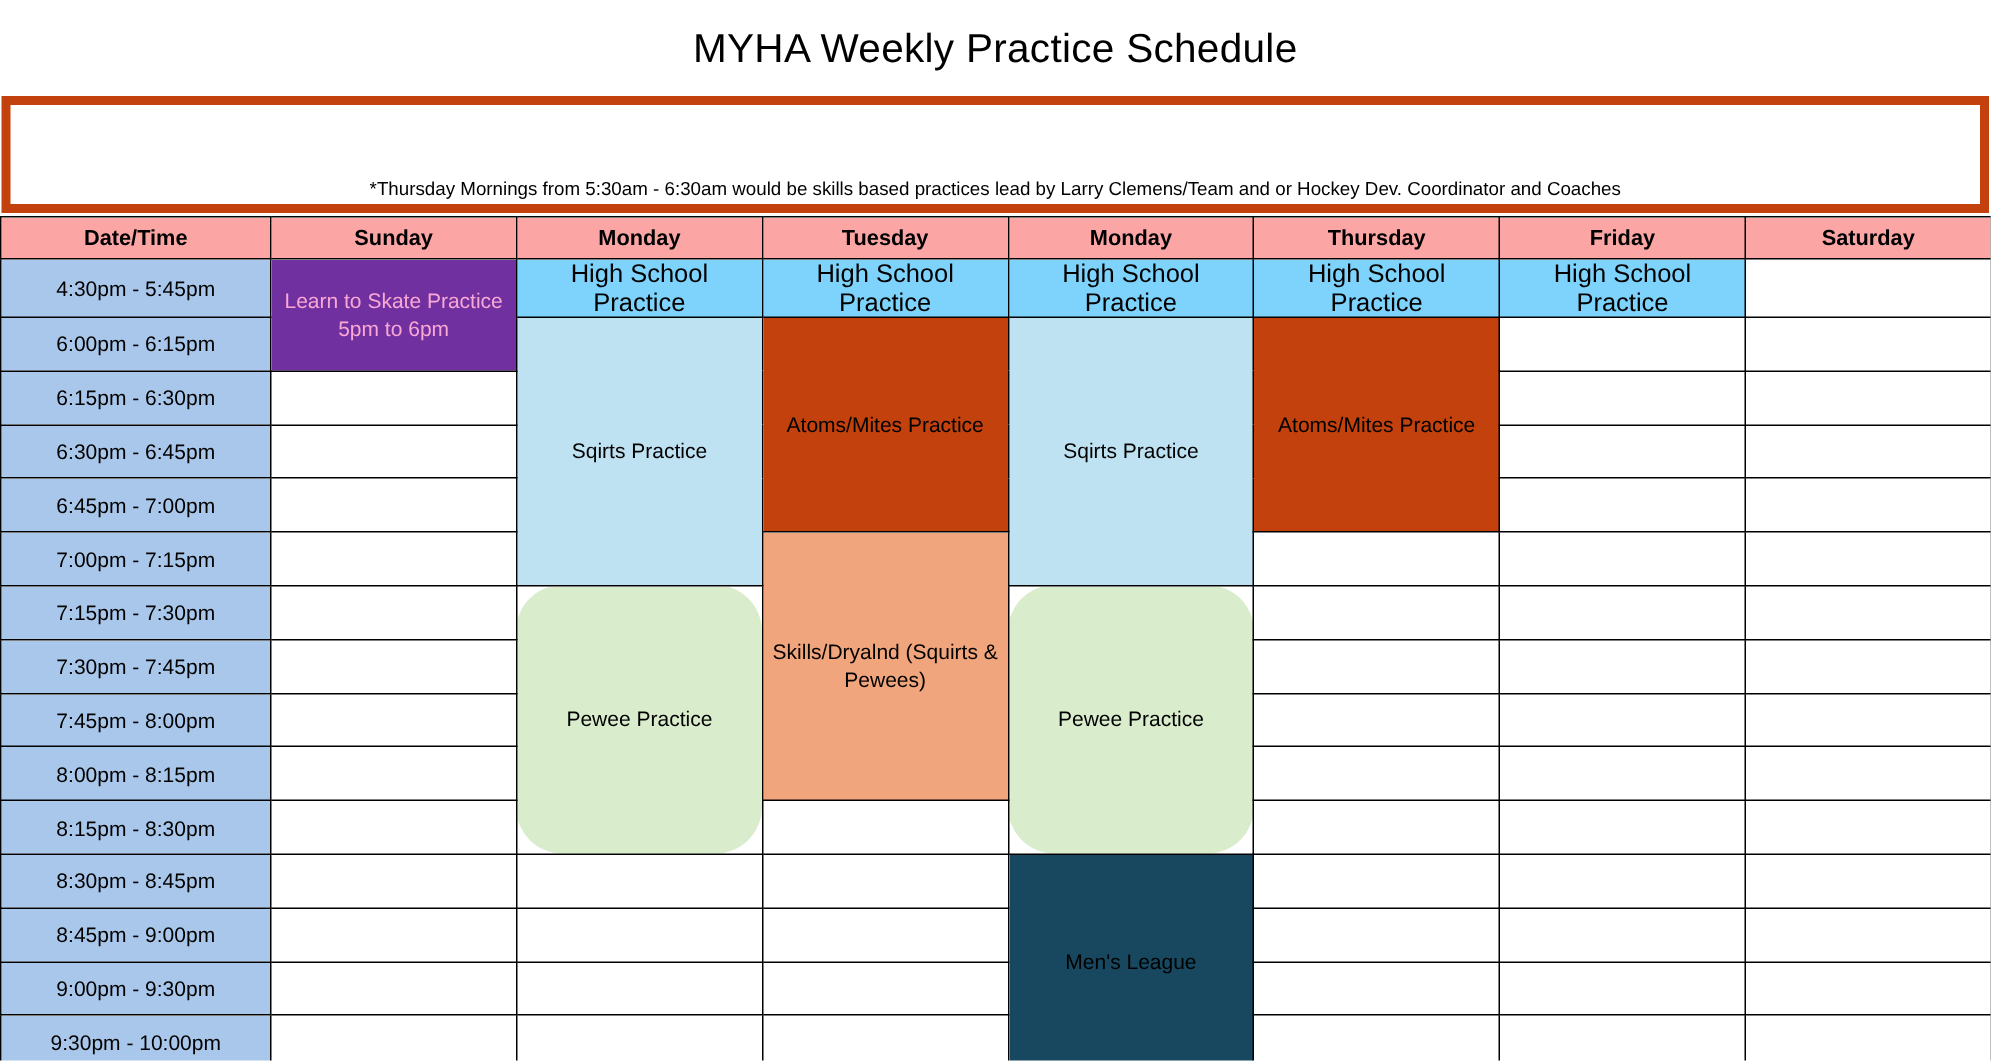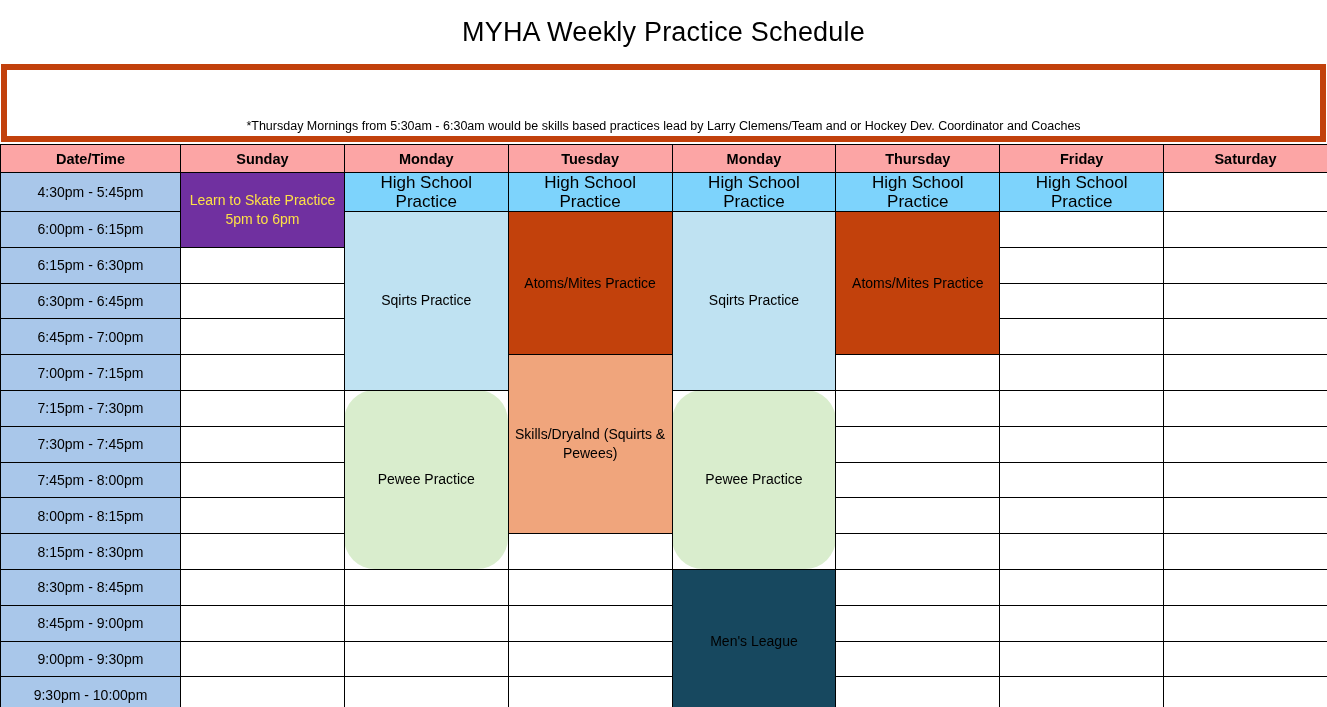--- a/index.html
+++ b/index.html
@@ -94,21 +94,21 @@
   td.slot {
     background: #ffffff;
     font-size: 14px;
     line-height: 19px;
     height: 34.8px;
   }
 
   td.slot .label { display: block; padding: 0 3px; }
 
   
-  td.ev-learn    { background: #7030A0; color: #fde047; }
+  td.ev-learn    { background: #7030A0; color: #f9a8d4; }
   td.ev-hs       { background: #7dd3fc; font-size: 17px; }
   td.ev-squirts  { background: #BFE2F2; }
   td.ev-atoms    { background: #c2410c; }
   td.ev-pewee    { background: #D9EDCD; border-radius: 31px; }
   td.ev-skills   { background: #F0A57C; }
   td.ev-mens     { background: #17485F; color: #000000; }
   td.ev-empty    { background: #ffffff; }
 </style>
 </head>
 <body>

